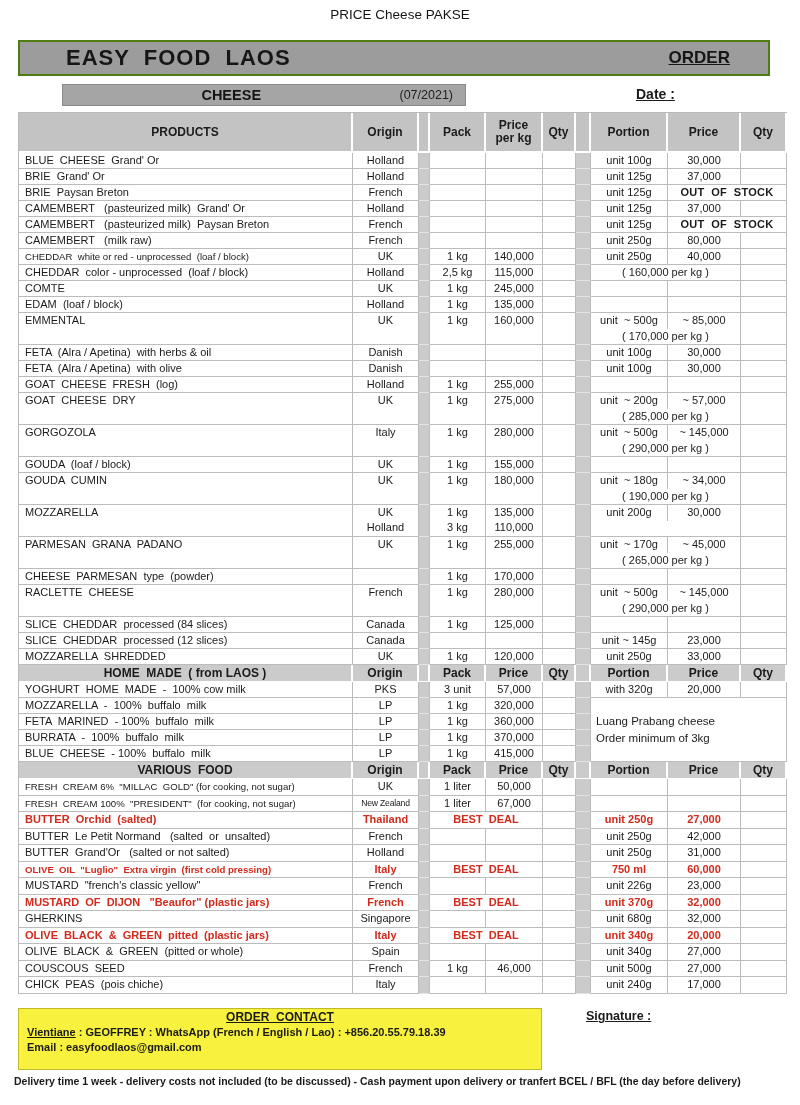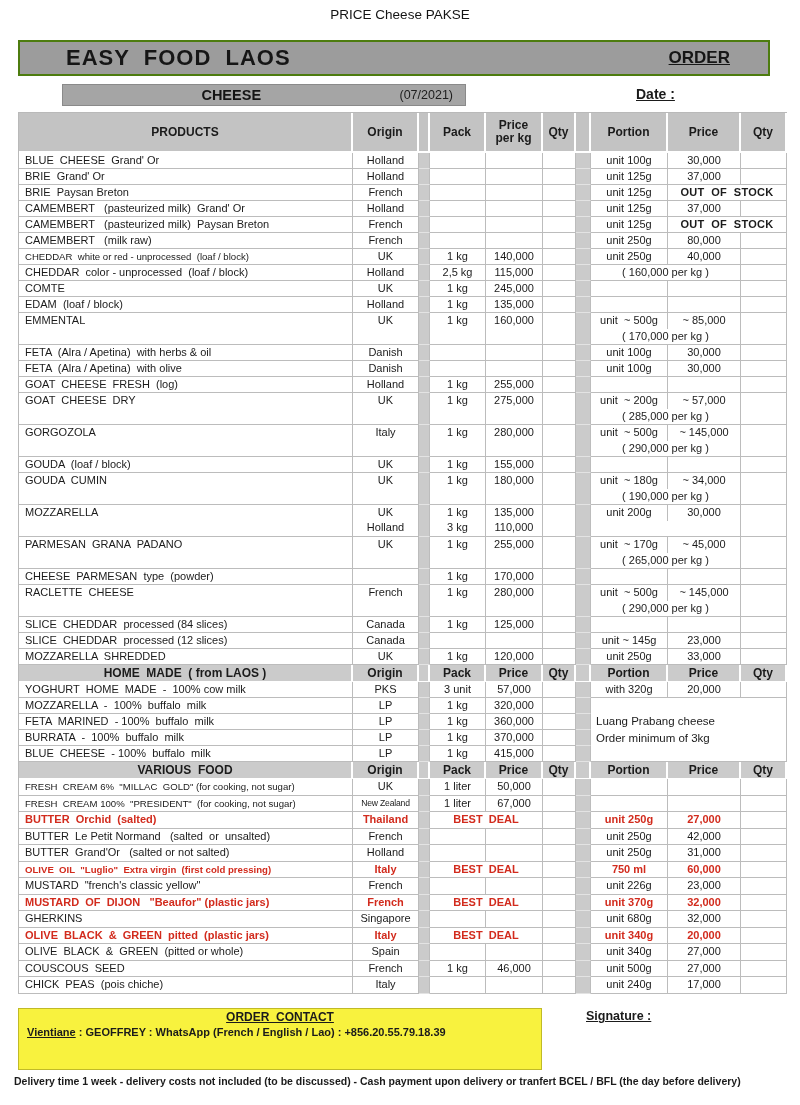--- a/index.html
+++ b/index.html
@@ -659,17 +659,18 @@
           <td class="c-mid">unit 240g</td>
           <td class="c-mid">17,000</td>
           <td class="c-mid"></td>
         </tr>
       </tbody>
   </table>
 
   <div class="contact-box">
     <div class="contact-title">ORDER  CONTACT</div>
     <div class="contact-line"><span class="u">Vientiane</span><span> : GEOFFREY : WhatsApp (French / English / Lao) : +856.20.55.79.18.39</span></div>
+    <div class="contact-line"><span>Email : easyfoodlaos@gmail.com</span></div>
   </div>
 
   <div class="signature">Signature :</div>
   <div class="delivery">Delivery time 1 week - delivery costs not included (to be discussed) - Cash payment upon delivery or tranfert BCEL / BFL (the day before delivery)</div>
 </div>
 
 </body></html>

